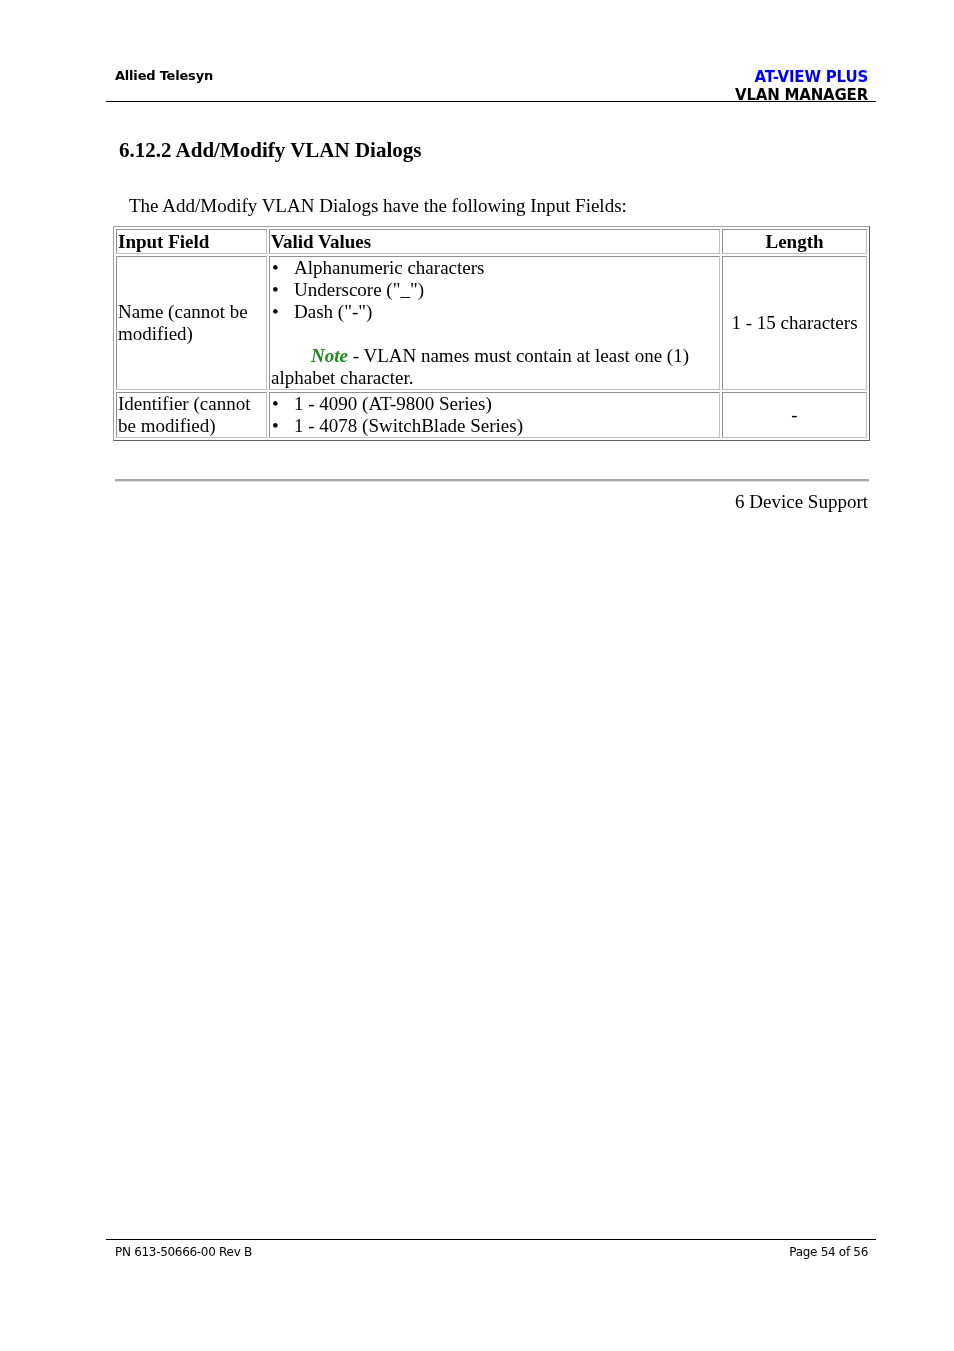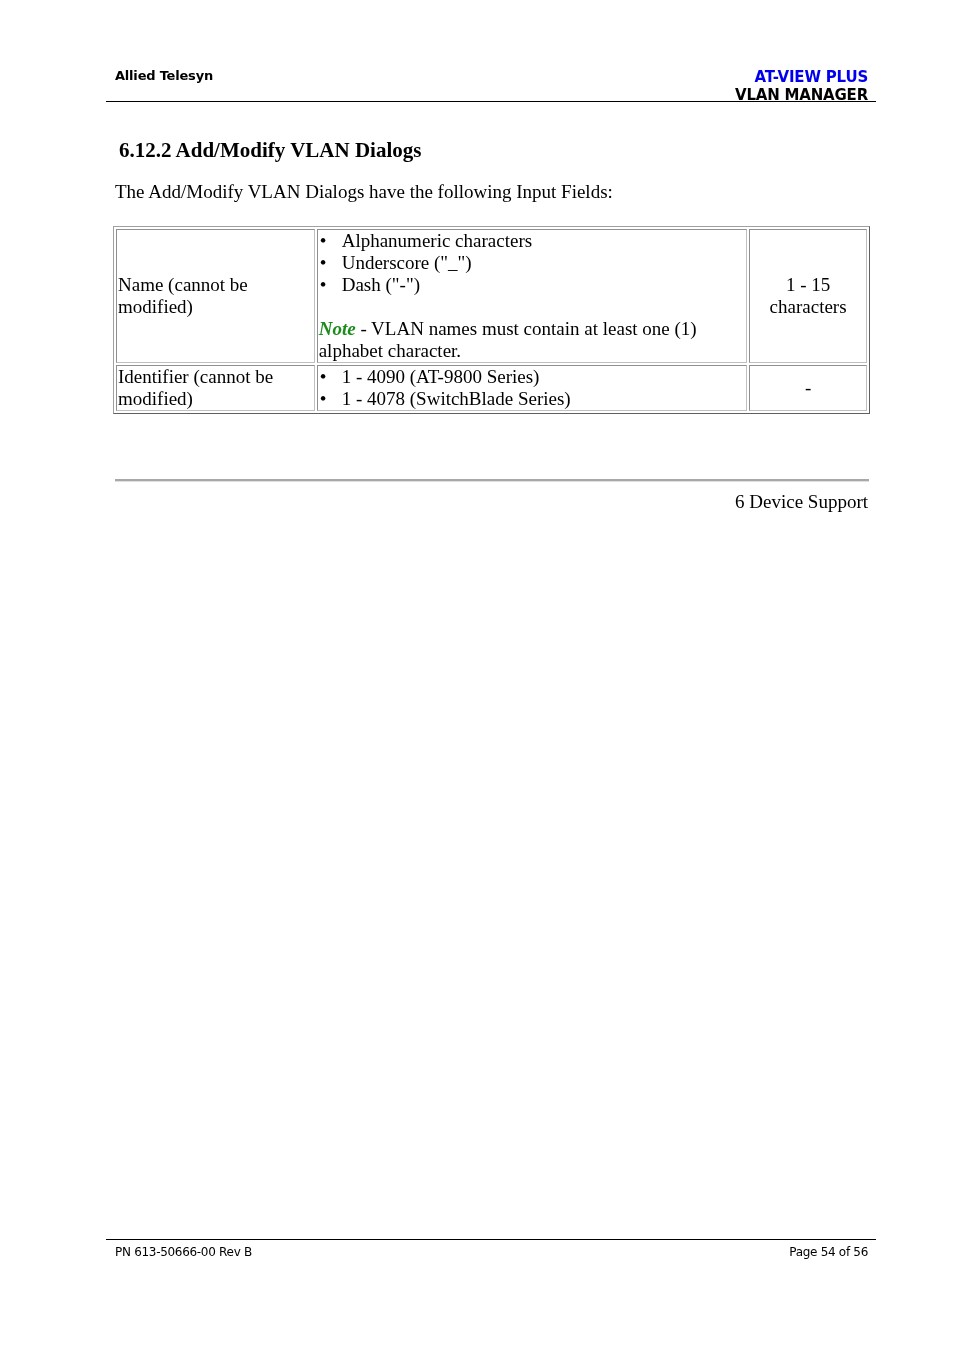--- a/index.html
+++ b/index.html
@@ -2,32 +2,32 @@
 <html><head>
   <meta charset="utf-8">
   <style>
     html, body { margin: 0; padding: 0; background: #ffffff; }
     body { width: 954px; height: 1351px; position: relative; overflow: hidden; color: #000; }
     .hdr-left { position: absolute; left: 115px; top: 68px; font-family: "DejaVu Sans", sans-serif; font-weight: bold; font-size: 13px; letter-spacing: -0.2px; }
     .hdr-right { position: absolute; right: 86px; top: 68px; text-align: right; font-family: "DejaVu Sans", sans-serif; font-weight: bold; font-size: 15px; line-height: 18px; letter-spacing: -0.2px; }
     .hdr-right .brand { color: #0000ee; }
     .hdr-rule { position: absolute; left: 106px; width: 770px; top: 101px; height: 0; border-top: 1.5px solid #000; }
     .title { position: absolute; left: 115px; top: 134px; font-family: "Liberation Serif", serif; font-weight: bold; font-size: 21px; margin: 4px; }
-    .intro { position: absolute; left: 115px; top: 181px; font-family: "Liberation Serif", serif; font-size: 19px; margin: 0; }
+    .intro { position: absolute; left: 115px; top: 181px; font-family: "Liberation Serif", serif; font-size: 19px; margin: 14px; }
     table.fields { position: absolute; left: 113px; top: 226px; width: 757px; border-collapse: separate; border-spacing: 2px; border: 1px solid #a0a0a0; border-right-color: #606060; border-bottom-color: #606060; font-family: "Liberation Serif", serif; font-size: 19px; }
     table.fields th, table.fields td { border: 1px solid #c0c0c0; border-top-color: #909090; border-left-color: #909090; padding: 0 1px; vertical-align: middle; line-height: 22px; }
     table.fields th { text-align: left; font-weight: bold; height: 23px; }
     table.fields th.len, table.fields td.len { text-align: center; }
     .col1 { width: 147px; }
     .col2 { width: 447px; }
     ul.vals { list-style: none; margin: 0; padding: 0; }
     ul.vals li { position: relative; padding-left: 23px; }
     ul.vals li::before { content: "\2022"; position: absolute; left: 1px; top: 0; }
     .note-gap { height: 22px; }
-    .note-label { color: #1a8c1a; font-weight: bold; font-style: italic; }
+    .note-label { color: #1a8c1a; font-weight: bold; font-style: italic; margin-left: 40px; }
     .nav-rule { position: absolute; left: 115px; width: 754px; top: 479px; height: 2px; background: #a8a8a8; border-bottom: 1px solid #e0e0e0; }
     .nav-link { position: absolute; right: 86px; top: 491px; font-family: "Liberation Serif", serif; font-size: 19px; color: #000; text-decoration: none; }
     .ftr-rule { position: absolute; left: 106px; width: 770px; top: 1239px; height: 0; border-top: 1.5px solid #000; }
     .ftr-left { position: absolute; left: 115px; top: 1245px; font-family: "DejaVu Sans", sans-serif; font-size: 12px; letter-spacing: -0.3px; text-align: right; }
     .ftr-right { position: absolute; right: 86px; top: 1245px; font-family: "DejaVu Sans", sans-serif; font-size: 12px; letter-spacing: -0.3px; }
   </style>
 </head>
 <body>
 
 <div class="hdr-left">Allied Telesyn</div>
@@ -35,20 +35,25 @@
   <div class="brand">AT-VIEW PLUS</div>
   <div>VLAN MANAGER</div>
 </div>
 <div class="hdr-rule"></div>
 
 <h2 class="title">6.12.2 Add/Modify VLAN Dialogs</h2>
 <p class="intro">The Add/Modify VLAN Dialogs have the following Input Fields:</p>
 
 <table class="fields">
   <tbody>
+      <tr>
+    <th class="col1">Input Field</th>
+    <th class="col2">Valid Values</th>
+    <th class="len">Length</th>
+  </tr>
   <tr>
     <td>Name (cannot be modified)</td>
     <td>
       <ul class="vals">
         <li>Alphanumeric characters</li>
         <li>Underscore ("_")</li>
         <li>Dash ("-")</li>
       </ul>
       <div class="note-gap"></div>
       <div><span class="note-label">Note</span><span> - VLAN names must contain at least one (1) alphabet character.</span></div>

